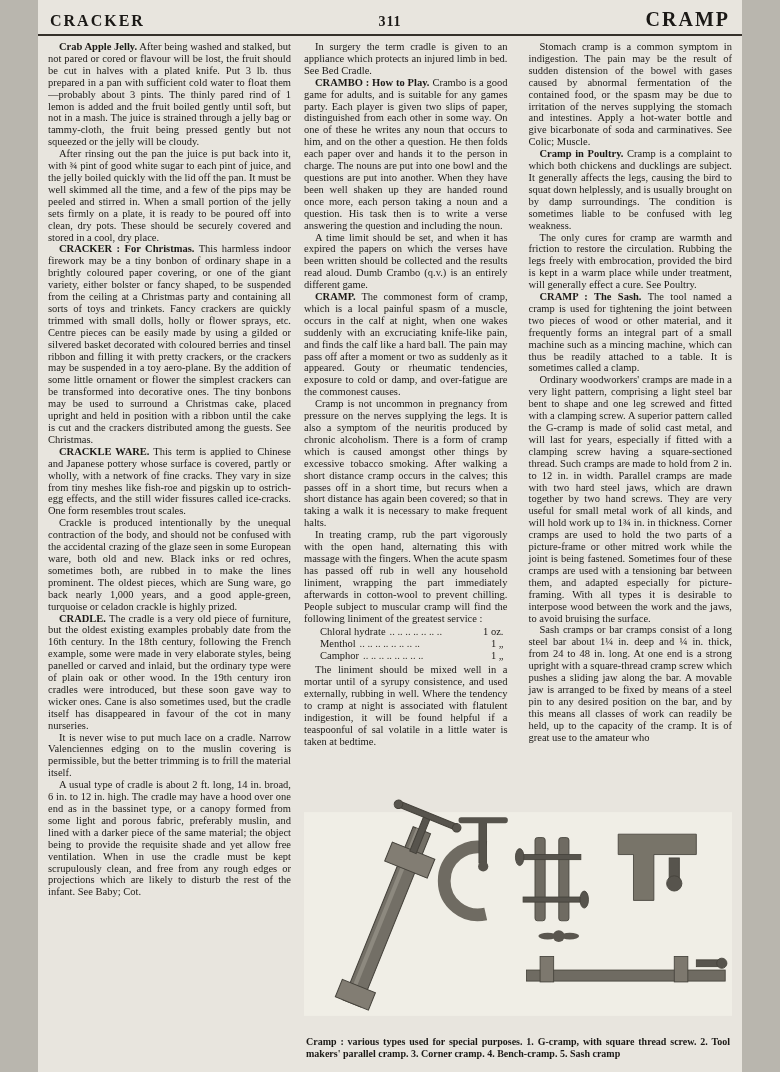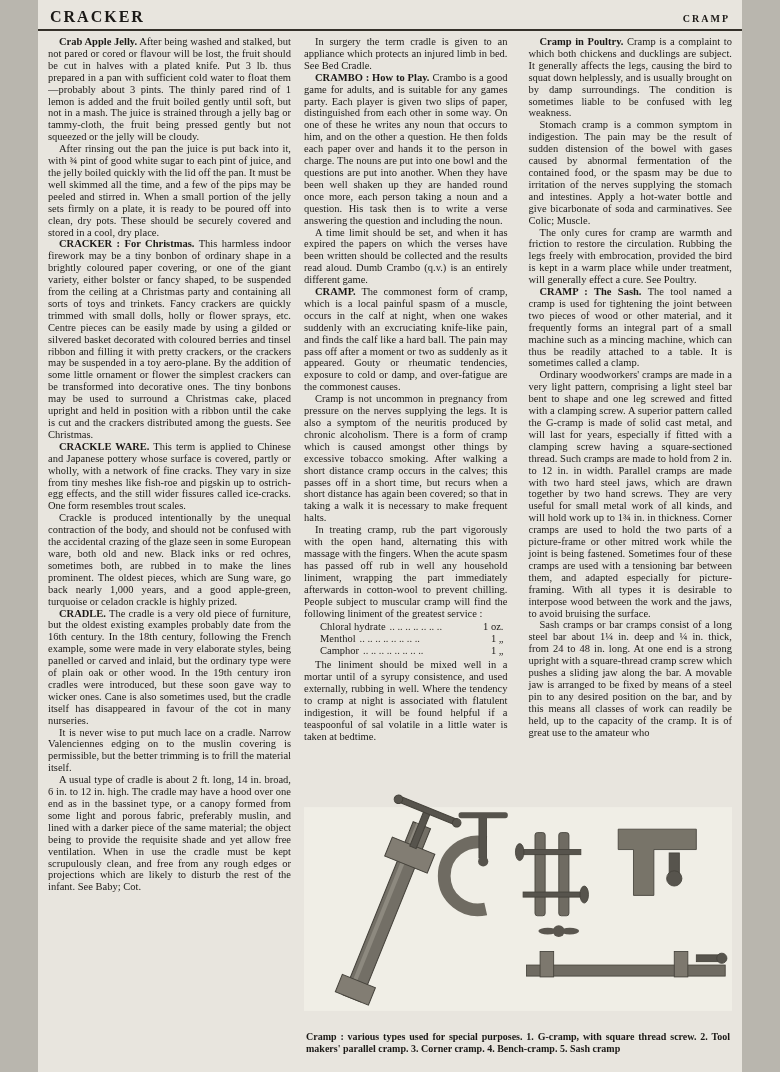--- a/index.html
+++ b/index.html
@@ -7,21 +7,21 @@
     width:704px; height:1072px; margin:0 auto; box-sizing:border-box;
     background:#e8e5de; color:#1b1916; overflow:hidden; position:relative;
     font-family:"Liberation Serif","DejaVu Serif",serif;
   }
   .header {
     display:flex; align-items:baseline; padding:8px 12px 3px 12px;
     border-bottom:2px solid #35312a; font-weight:bold;
   }
   .header .hl { flex:1; text-align:left; font-size:16px; letter-spacing:2px; }
   .header .hc { flex:1; text-align:center; font-size:14px; letter-spacing:1px; }
-  .header .hr { flex:1; text-align:right; font-size:10px; letter-spacing:2px; }
+  .header .hr { flex:1; text-align:right; font-size:20px; letter-spacing:2px; }
   .main { display:flex; gap:13px; padding:5px 10px 0 10px; }
   .colA { width:243px; height:1022px; overflow:hidden; }
   .right { flex:1; display:flex; flex-direction:column; min-width:0; }
   .rightcols { display:flex; gap:21px; height:750px; overflow:hidden; }
   .rightcols .colB { flex:1; min-width:0; }
   .col { font-size:10.5px; line-height:11.9px; text-align:justify; }
   .para { margin:0; text-indent:11px; }
   .lead { font-weight:bold; }
   .recipe { margin:2px 4px 2px 16px; }
   .rrow { display:flex; align-items:flex-start; }
@@ -34,20 +34,21 @@
     font-weight:bold; text-align:justify;
   }
 </style>
 </head>
 <body>
 
 <div class="page">
 
   <div class="header">
     <div class="hl">CRACKER</div>
+    <div class="hc">311</div>
     <div class="hr">CRAMP</div>
   </div>
 
   <div class="main">
 
     <div class="col colA">
       <p class="para"><b class="lead">Crab Apple Jelly.</b>
         <span>After being washed and stalked, but not pared or cored or flavour will be lost, the fruit should be cut in halves with a plated knife. Put 3 lb. thus prepared in a pan with sufficient cold water to float them—probably about 3 pints. The thinly pared rind of 1 lemon is added and the fruit boiled gently until soft, but not in a mash. The juice is strained through a jelly bag or tammy-cloth, the fruit being pressed gently but not squeezed or the jelly will be cloudy.</span></p>
       <p class="para"><span>After rinsing out the pan the juice is put back into it, with ¾ pint of good white sugar to each pint of juice, and the jelly boiled quickly with the lid off the pan. It must be well skimmed all the time, and a few of the pips may be peeled and stirred in. When a small portion of the jelly sets firmly on a plate, it is ready to be poured off into clean, dry pots. These should be securely covered and stored in a cool, dry place.</span></p>
       <p class="para"><b class="lead">CRACKER : For Christmas.</b>
@@ -89,23 +90,23 @@
               <span class="rname">Camphor</span>
               <span class="rdots">.. .. .. .. .. .. .. ..</span>
               <span class="ramt">1 „</span>
             </div>
           </div>
 
           <p class="para"><span>The liniment should be mixed well in a mortar until of a syrupy consistence, and used externally, rubbing in well. Where the tendency to cramp at night is associated with flatulent indigestion, it will be found helpful if a teaspoonful of sal volatile in a little water is taken at bedtime.</span></p>
         </div>
 
         <div class="col colB">
+          <p class="para"><span>Stomach cramp is a common symptom in indigestion. The pain may be the result of sudden distension of the bowel with gases caused by abnormal fermentation of the contained food, or the spasm may be due to irritation of the nerves supplying the stomach and intestines. Apply a hot-water bottle and give bicarbonate of soda and carminatives. See Colic; Muscle.</span></p>
           <p class="para"><b class="lead">Cramp in Poultry.</b>
             <span>Cramp is a complaint to which both chickens and ducklings are subject. It generally affects the legs, causing the bird to squat down helplessly, and is usually brought on by damp surroundings. The condition is sometimes liable to be confused with leg weakness.</span></p>
-          <p class="para"><span>Stomach cramp is a common symptom in indigestion. The pain may be the result of sudden distension of the bowel with gases caused by abnormal fermentation of the contained food, or the spasm may be due to irritation of the nerves supplying the stomach and intestines. Apply a hot-water bottle and give bicarbonate of soda and carminatives. See Colic; Muscle.</span></p>
           <p class="para"><span>The only cures for cramp are warmth and friction to restore the circulation. Rubbing the legs freely with embrocation, provided the bird is kept in a warm place while under treatment, will generally effect a cure. See Poultry.</span></p>
           <p class="para"><b class="lead">CRAMP : The Sash.</b>
             <span>The tool named a cramp is used for tightening the joint between two pieces of wood or other material, and it frequently forms an integral part of a small machine such as a mincing machine, which can thus be readily attached to a table. It is sometimes called a clamp.</span></p>
           <p class="para"><span>Ordinary woodworkers' cramps are made in a very light pattern, comprising a light steel bar bent to shape and one leg screwed and fitted with a clamping screw. A superior pattern called the G-cramp is made of solid cast metal, and will last for years, especially if fitted with a clamping screw having a square-sectioned thread. Such cramps are made to hold from 2 in. to 12 in. in width. Parallel cramps are made with two hard steel jaws, which are drawn together by two hand screws. They are very useful for small metal work of all kinds, and will hold work up to 1¾ in. in thickness. Corner cramps are used to hold the two parts of a picture-frame or other mitred work while the joint is being fastened. Sometimes four of these cramps are used with a tensioning bar between them, and adapted especially for picture-framing. With all types it is desirable to interpose wood between the work and the jaws, to avoid bruising the surface.</span></p>
           <p class="para"><span>Sash cramps or bar cramps consist of a long steel bar about 1¼ in. deep and ¼ in. thick, from 24 to 48 in. long. At one end is a strong upright with a square-thread cramp screw which pushes a sliding jaw along the bar. A movable jaw is arranged to be fixed by means of a steel pin to any desired position on the bar, and by this means all classes of work can readily be held, up to the capacity of the cramp. It is of great use to the amateur who</span></p>
         </div>
       </div>
 
       <div class="figure">
         <svg viewBox="0 0 504 240" xmlns="http://www.w3.org/2000/svg">

